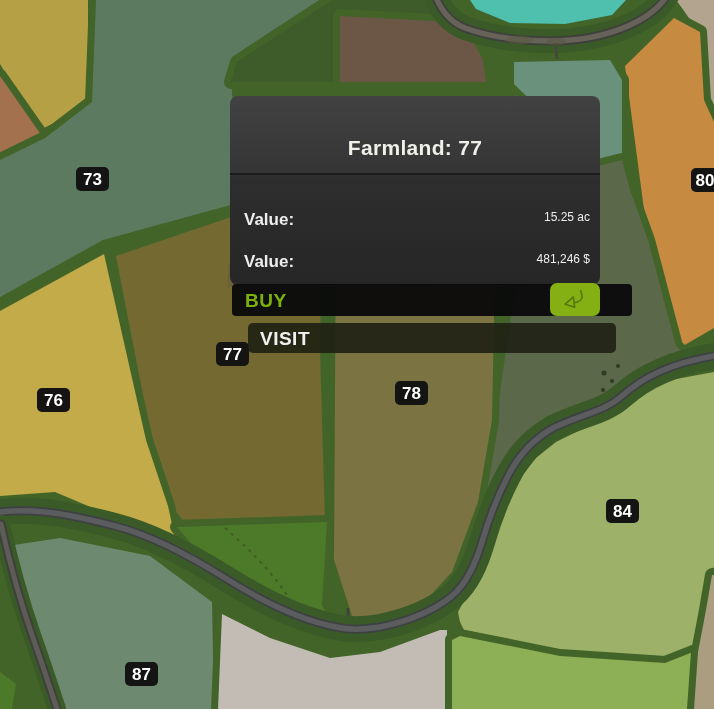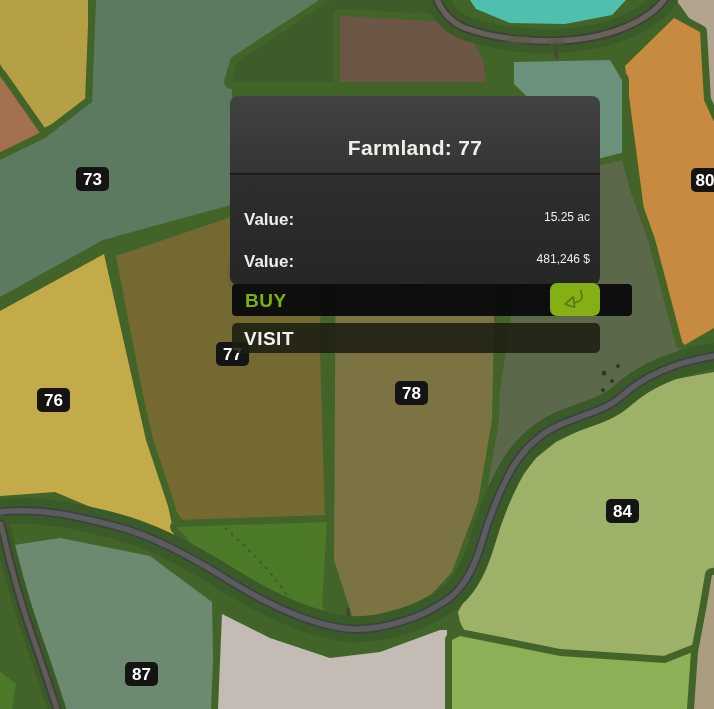--- a/index.html
+++ b/index.html
@@ -11,21 +11,21 @@
          background:linear-gradient(180deg,#424242 0%,#353535 40%,#2e2e2e 43%,#262626 100%);}
   .ptitle{position:absolute;left:0;top:0;width:100%;height:79px;border-bottom:2px solid #1c1c1c;
           box-sizing:border-box;padding-top:26px;display:flex;align-items:center;justify-content:center;
           font-size:21px;font-weight:bold;color:#f0f0ea;letter-spacing:0.3px;}
   .rowlab{position:absolute;left:14px;font-size:17px;font-weight:bold;color:#ededed;}
   .rowval{position:absolute;right:10px;font-size:12px;color:#ededed;}
   .buybar{position:absolute;left:232px;top:284px;width:368px;height:32px;background:rgba(10,10,10,0.96);border-radius:4px;padding-left:32px;}
   .buytxt{position:absolute;left:13px;top:0;line-height:33px;font-size:19px;font-weight:bold;color:#7cb10b;letter-spacing:0.5px;}
   .buybtn{position:absolute;left:318px;top:-1px;width:50px;height:33px;border-radius:7px;background:#85b013;}
   .buybtn svg{position:absolute;left:0;top:0;}
-  .visitbar{position:absolute;left:232px;top:323px;width:368px;height:30px;background:rgba(28,30,18,0.88);border-radius:5px;}
+  .visitbar{position:absolute;left:248px;top:323px;width:368px;height:30px;background:rgba(28,30,18,0.88);border-radius:5px;}
   .visittxt{position:absolute;left:12px;top:0;line-height:31px;font-size:19px;font-weight:bold;color:#f0f0f0;letter-spacing:0.5px;}
 </style>
 </head>
 <body>
 <div id="stage">
 <svg id="map" width="714" height="709" viewBox="0 0 714 709">
 
   <rect x="0" y="0" width="714" height="709" fill="#426429"></rect>
 
   <polygon class="field" fill="#b6a045" points="0,0 88,0 88,106 40,130 0,64"></polygon>

